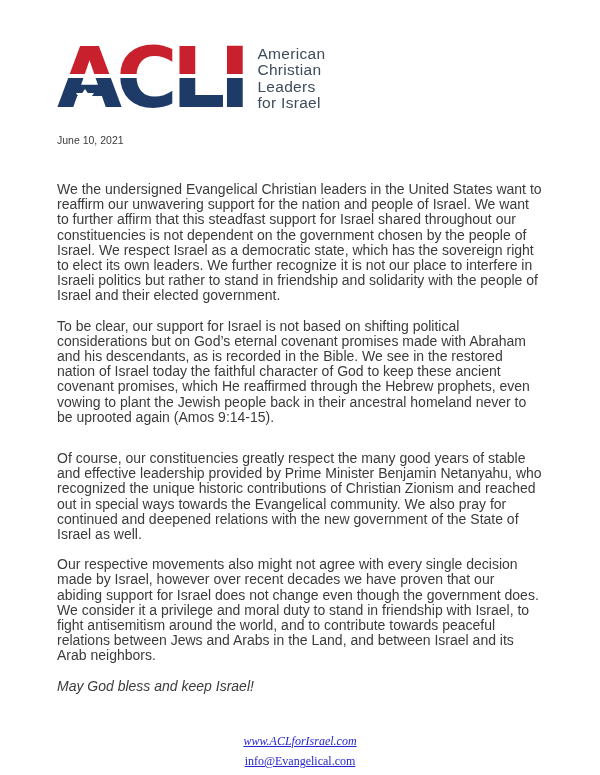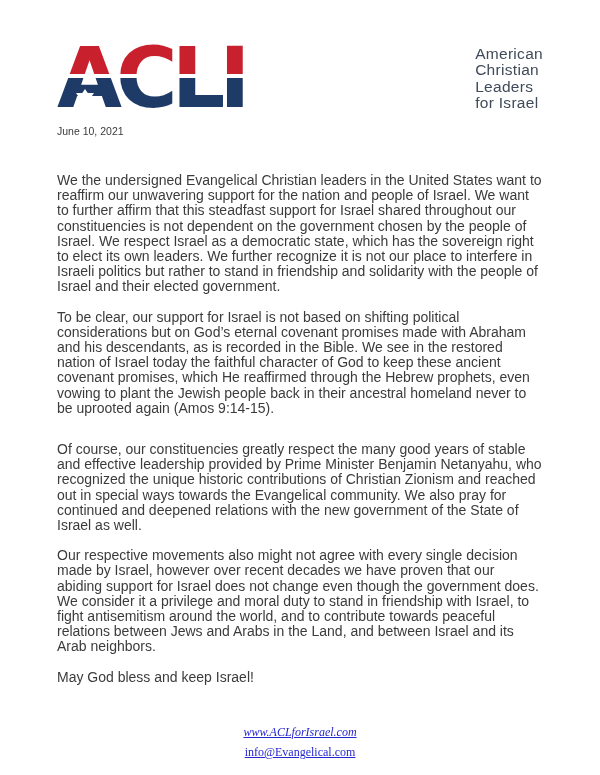--- a/index.html
+++ b/index.html
@@ -20,25 +20,25 @@
   }
   .page{
     width:600px;height:775px;
     background:#ffffff;
     padding:36px 57px 0 57px;
   }
 
   
   .logo{
     display:flex;
-    justify-content:space-between;
+    justify-content:flex-start;
     align-items:flex-start;
     gap:13px;
     height:84px;
-    margin-bottom:4px;
+    margin-bottom:13px;
   }
   .acronym-wrap{position:relative;display:inline-block;}
   .acronym{
     display:inline-block;
     font-family:"DejaVu Sans",sans-serif;
     font-weight:800;
     font-size:84px;
     line-height:84px;
     letter-spacing:-6px;
     background:linear-gradient(to bottom,
@@ -80,21 +80,21 @@
     font-size:10.5px;
     line-height:15px;
     margin-bottom:34px;
   }
   .para{
     font-size:14px;
     line-height:15.2px;
     margin-bottom:15px;
   }
   .extra-gap{margin-bottom:26px;}
-  .closing{margin-bottom:0;}
+  .closing{margin-bottom:0;font-style:italic;}
 
   .footer-links{
     margin-top:37px;
     text-align:center;
   }
   .footer-links a{
     display:block;
     font-family:"Liberation Serif",serif;
     font-size:12px;
     line-height:20px;

